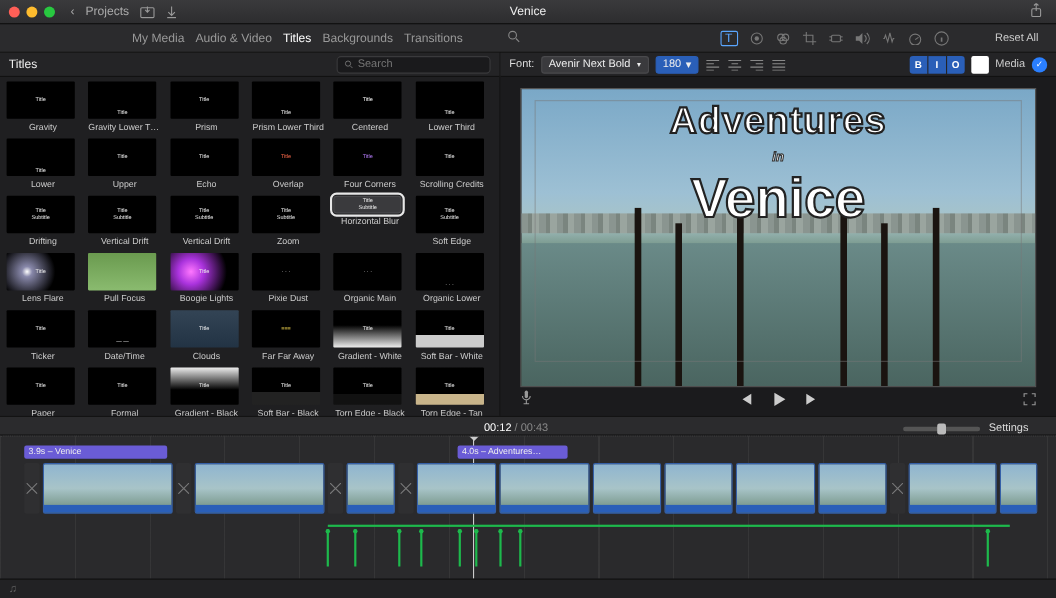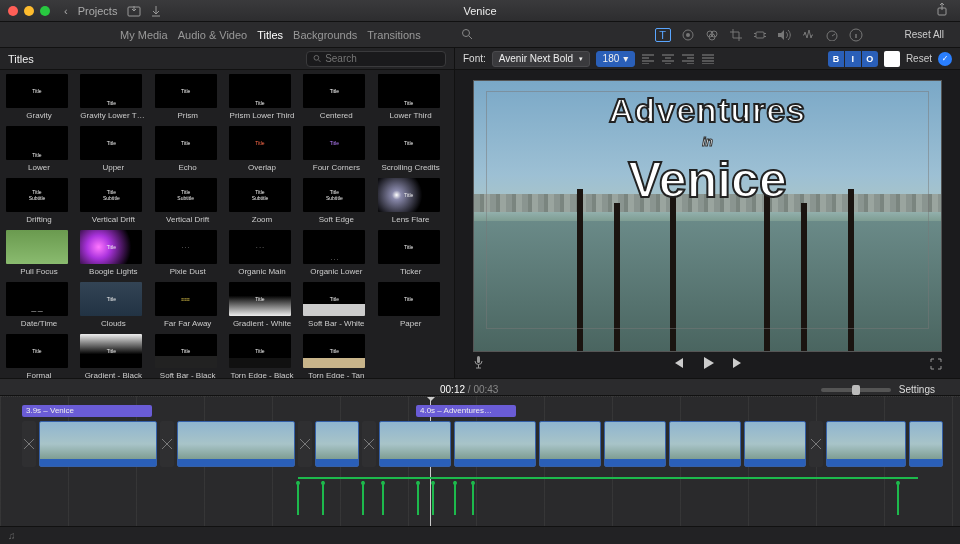--- a/index.html
+++ b/index.html
@@ -481,20 +481,26 @@
           </div>
           <div class="cap">Vertical Drift</div>
         </div>
         <div class="tile">
           <div class="thumb ">
             <span style="font-size: 5px; line-height: 6px;">Title<br>Subtitle</span>
           </div>
           <div class="cap">Zoom</div>
         </div>
         <div class="tile">
+          <div class="thumb sel">
+            <span style="font-size: 5px; line-height: 6px;">Title<br>Subtitle</span>
+          </div>
+          <div class="cap">Horizontal Blur</div>
+        </div>
+        <div class="tile">
           <div class="thumb ">
             <span style="font-size: 5px; line-height: 6px;">Title<br>Subtitle</span>
           </div>
           <div class="cap">Soft Edge</div>
         </div>
         <div class="tile">
           <div class="thumb th-lens">
             <span style="font-size: 5px; line-height: 6px;">Title</span>
           </div>
           <div class="cap">Lens Flare</div>
@@ -635,21 +641,21 @@
             <path d="M0 1h12M0 4h12M0 7h12M0 10h12" stroke="#888"></path>
           </svg>
         </div>
       <div style="flex:1"></div>
       <div class="segbtn">
         <span>B</span>
         <span>I</span>
         <span>O</span>
       </div>
       <div class="colorwell"></div>
-      <span class="resetbtn">Reset</span>
+      <span class="resetbtn">Media</span>
       <div class="checkcircle">✓</div>
     </div>
 
     <div class="viewerbox" style="position:relative">
       <div class="preview">
         <div class="skyline"></div>
         <div class="water"></div>
         <div class="pier" style="left:22%;height:60%;top:40%"></div>
         <div class="pier" style="left:30%;height:55%;top:45%"></div>
         <div class="pier" style="left:42%;height:58%;top:42%"></div>

